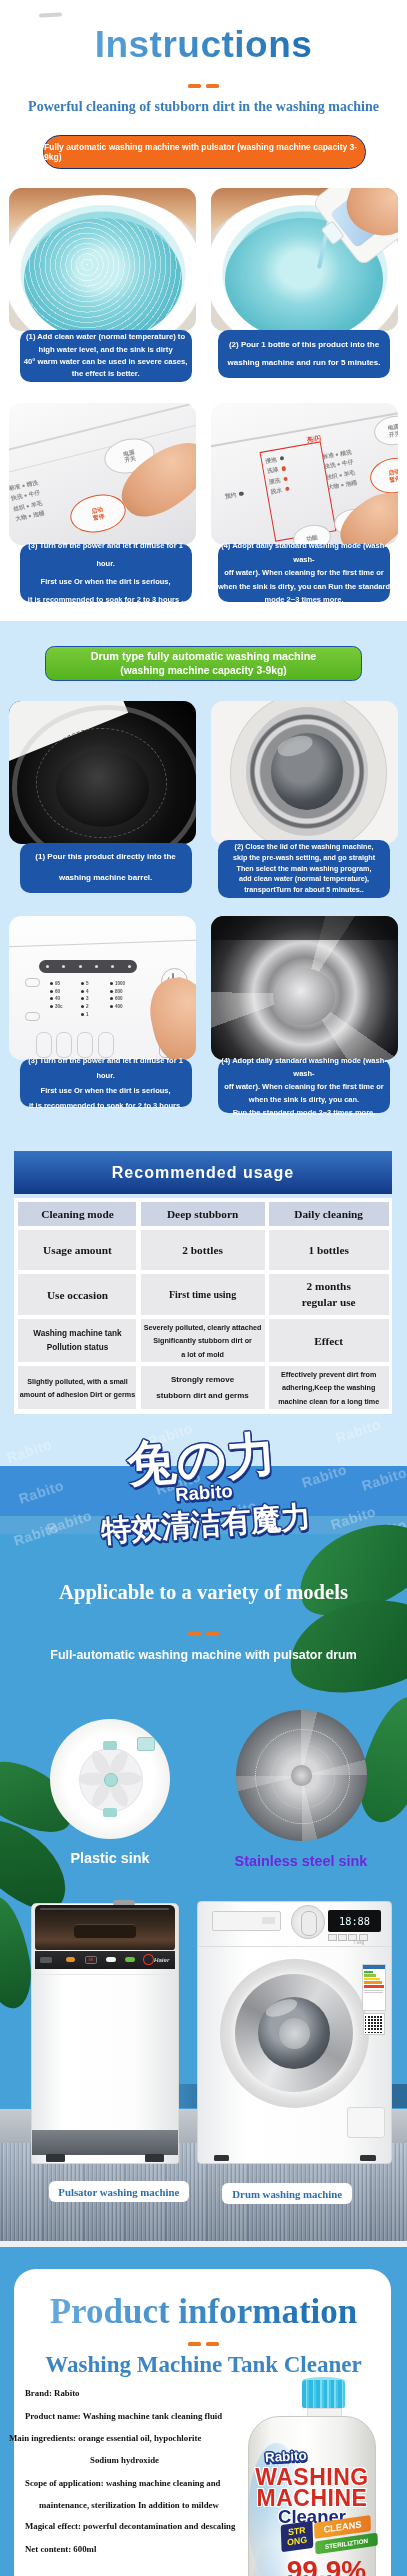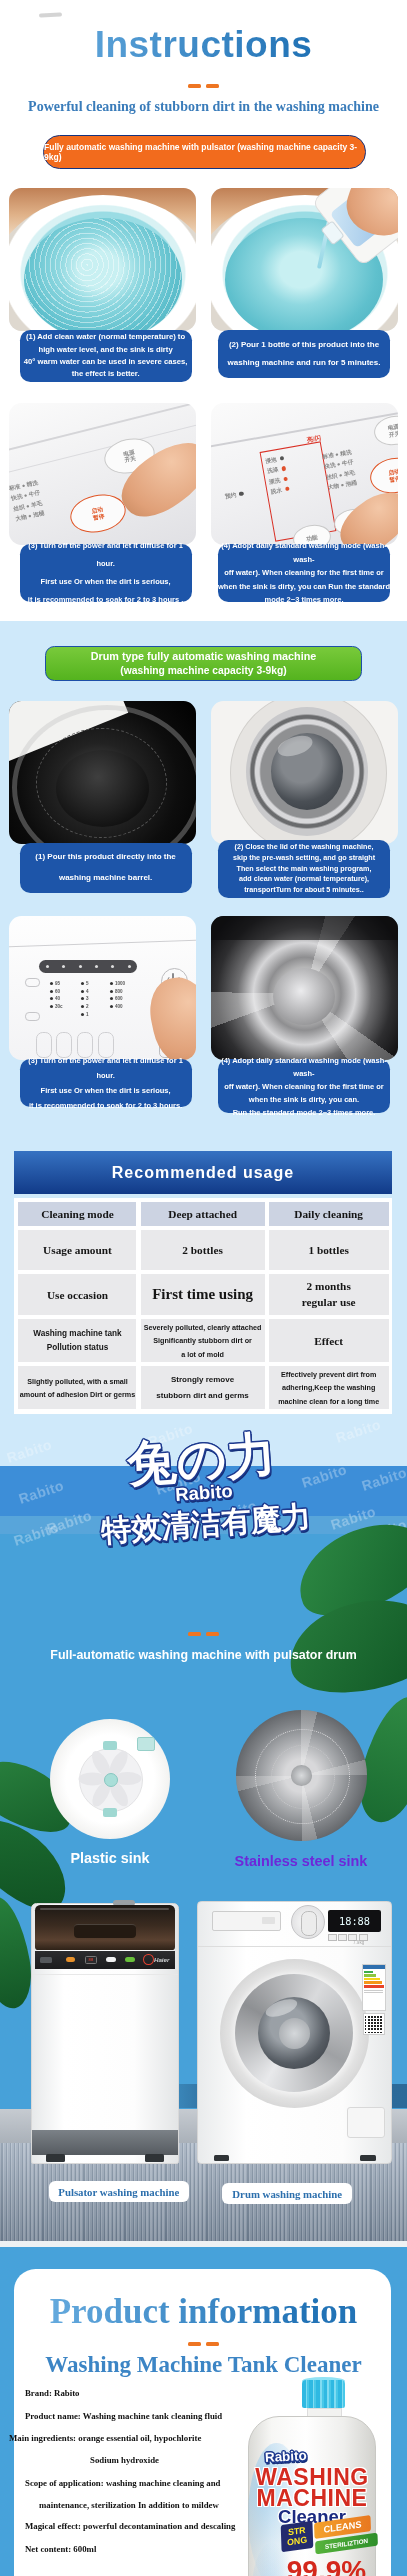--- a/index.html
+++ b/index.html
@@ -268,29 +268,29 @@
   <div class="cap" style="left:218px;top:1059px;width:172px;height:54px;font-size:7.5px;line-height:13px">
     <span>(4) Adopt daily standard washing mode (wash-wash-</span>
     <span>off water). When cleaning for the first time or</span>
     <span>when the sink is dirty, you can.</span>
     <span>Run the standard mode 2~3 times more.</span>
   </div>
 
   <div class="abs" style="left:14px;top:1151px;width:378px;height:43px;background:linear-gradient(180deg,#3672c2,#113a88);display:flex;align-items:center;justify-content:center;color:#fff;font-size:16px;font-weight:700;letter-spacing:1px;z-index:5">Recommended usage</div>
   <div class="abs" style="left:14.4px;top:1198px;width:378px;background:#fff;padding:4.1px;box-sizing:border-box;display:grid;grid-template-columns:118px 124px 120px;gap:4.1px;z-index:5">
     <div class="tcell th" style="height:24px">Cleaning mode</div>
-    <div class="tcell th" style="height:24px">Deep attached</div>
+    <div class="tcell th" style="height:24px">Deep stubborn</div>
     <div class="tcell th" style="height:24px">Daily cleaning</div>
 
     <div class="tcell serif" style="height:40px;font-size:11.3px;font-weight:700">Usage amount</div>
     <div class="tcell serif" style="height:40px;font-size:11.3px;font-weight:700">2 bottles</div>
     <div class="tcell serif" style="height:40px;font-size:11.3px;font-weight:700">1 bottles</div>
 
     <div class="tcell serif" style="height:41px;font-size:11.3px;font-weight:700">Use occasion</div>
-    <div class="tcell serif" style="height:41px;font-size:15px;font-weight:700">First time using</div>
+    <div class="tcell serif" style="height:41px;font-size:10px;font-weight:700">First time using</div>
     <div class="tcell serif" style="height:41px;font-size:11.3px;font-weight:700;line-height:15.5px">
       <span>2 months</span>
       <span>regular use</span>
     </div>
 
     <div class="tcell" style="height:43px;font-size:8.2px;font-weight:600;line-height:13.4px">
       <span>Washing machine tank</span>
       <span>Pollution status</span>
     </div>
     <div class="tcell" style="height:43px;font-size:7.2px;font-weight:600;line-height:13.4px">
@@ -314,20 +314,21 @@
       <span>machine clean for a long time</span>
     </div>
   </div>
 
   <div class="abs ctr" style="top:1433px;transform:rotate(-4deg);z-index:4">
     <div class="stroke-navy" style="font-size:49px;font-weight:700;line-height:53px">兔の力</div>
     <div class="stroke-navy" style="font-size:18.5px;font-weight:700;line-height:18.5px;margin-top:-2.1px">Rabito</div>
     <div class="stroke-navy" style="font-size:30px;font-weight:700;line-height:35px;margin-top:3.1px">特效清洁有魔力</div>
   </div>
 
+  <div class="abs ctr serif" style="top:1581px;font-size:20.6px;font-weight:700;color:#fff;z-index:5">Applicable to a variety of models</div>
   <div class="abs ctr" style="top:1629px;z-index:5"><i class="dash"></i><i class="dash"></i></div>
   <div class="abs ctr" style="top:1648px;font-size:12.4px;font-weight:700;color:#fff;z-index:5">Full-automatic washing machine with pulsator drum</div>
 
   <div class="abs" style="left:50px;top:1719px;width:120px;height:120px;border-radius:50%;background:radial-gradient(circle,#ffffff 52%,#f0f0ee 74%,#dcdcda 100%);z-index:4;overflow:hidden">
     <div class="abs" style="left:29px;top:29px;width:62px;height:62px;border-radius:50%;background:#f2f2f4;border:1px solid #e2e2e4"></div>
     <div class="petal" style="transform:rotate(0deg) translate(17.5px)"></div>
     <div class="petal" style="transform:rotate(60deg) translate(17.5px)"></div>
     <div class="petal" style="transform:rotate(120deg) translate(17.5px)"></div>
     <div class="petal" style="transform:rotate(180deg) translate(17.5px)"></div>
     <div class="petal" style="transform:rotate(240deg) translate(17.5px)"></div>

